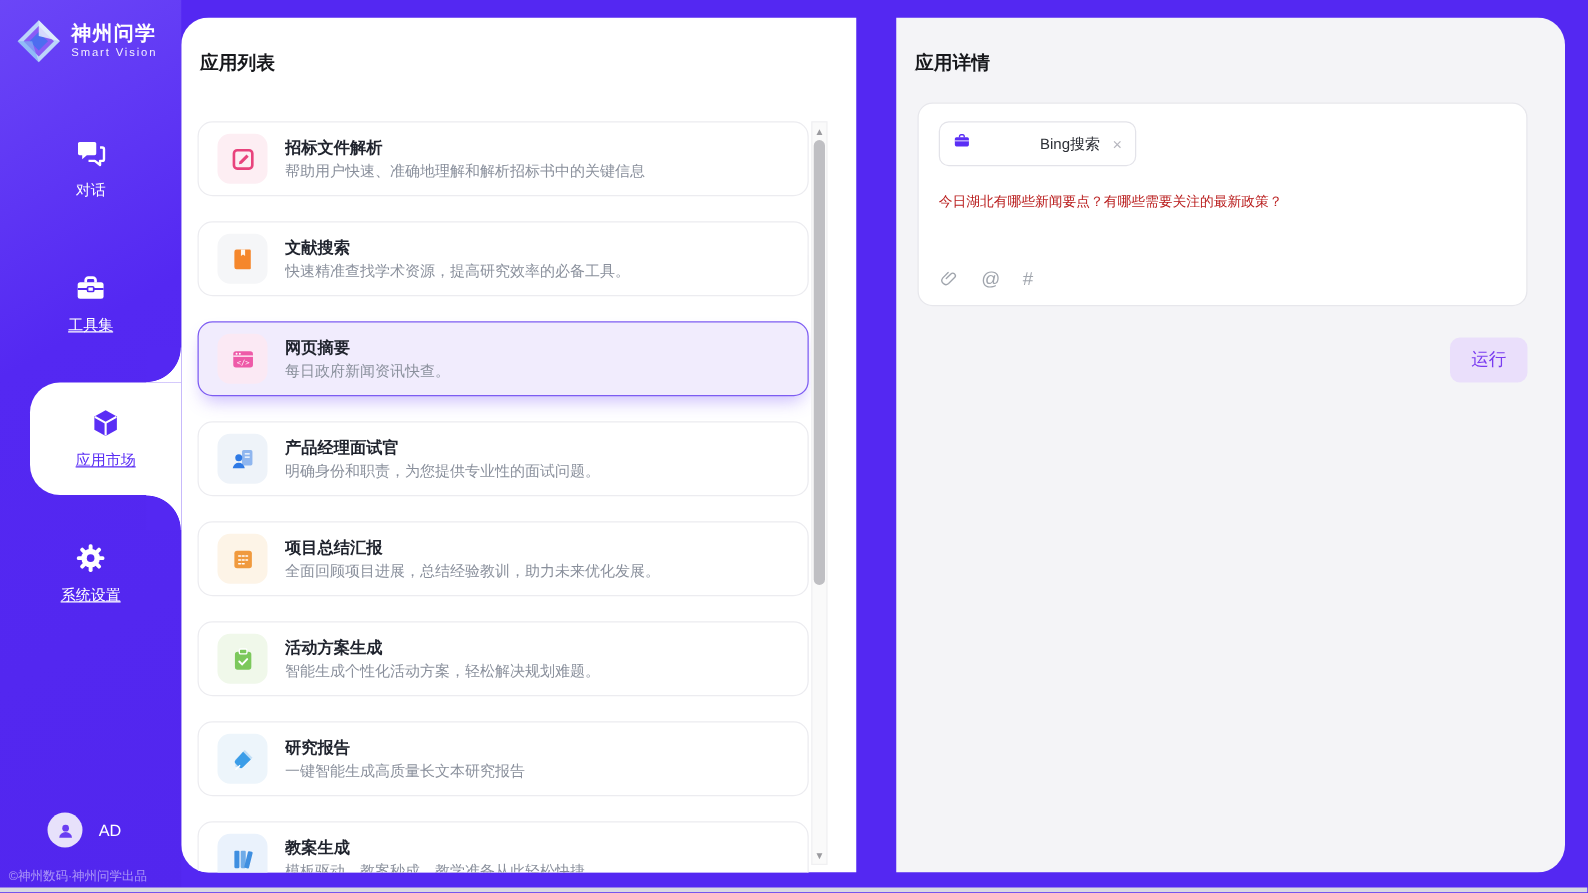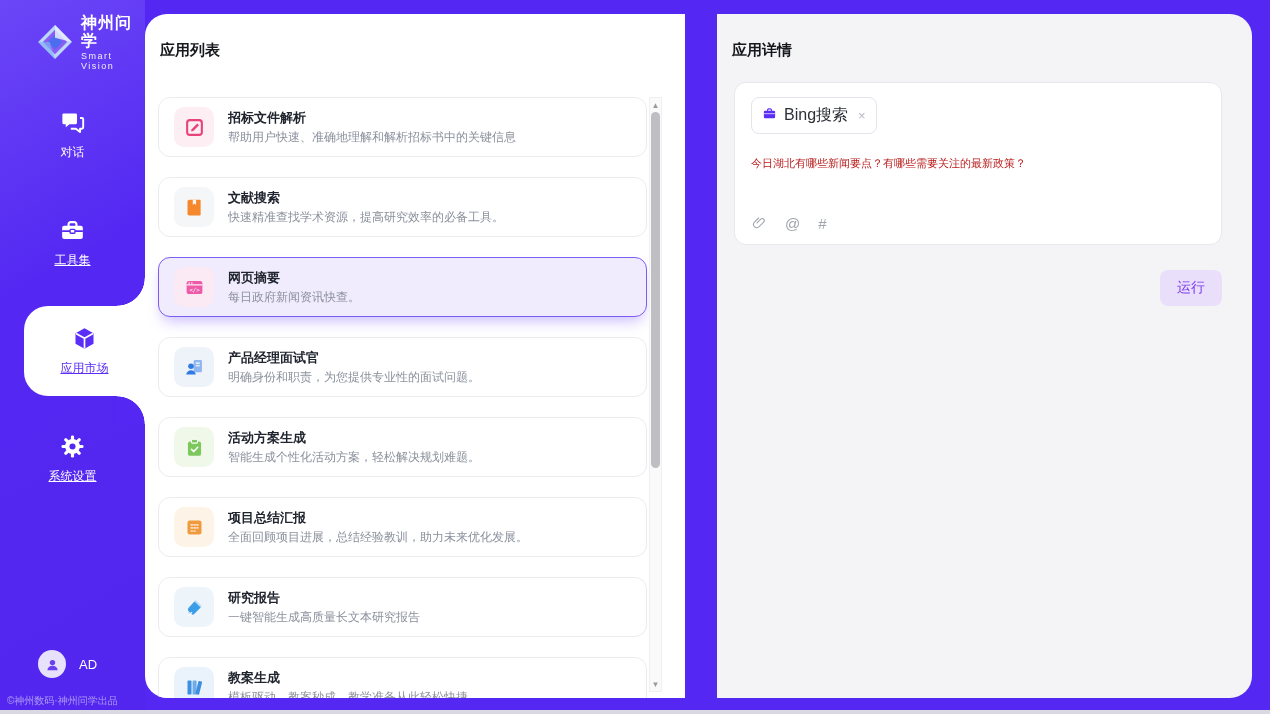--- a/index.html
+++ b/index.html
@@ -8,21 +8,21 @@
     position: relative;
     background: #5428f2;
     font-family: "Liberation Sans", "DejaVu Sans", sans-serif;
     overflow: hidden;
   }
   body::after{ content:""; position:absolute; left:0; right:0; bottom:0; height:4px; background:#d9d9e2; }
 
   
   .sidebar { position:absolute; left:0; top:0; width:145px; height:714px; color:#fff;
     background: linear-gradient(150deg, #6b46f7 0%, #5428f2 38%, #5226ee 100%); }
-  .logo-row { display:flex; align-items:center; gap:7px; padding:14px 0 0 12px;margin-left:24px; }
+  .logo-row { display:flex; align-items:center; gap:7px; padding:14px 0 0 12px; }
   .logo-mark svg { width:38px; height:38px; display:block; }
   .logo-title { font-size:16px; font-weight:bold; letter-spacing:1px; line-height:1.15; }
   .logo-sub { font-size:9px; letter-spacing:1.5px; color:rgba(255,255,255,.92); }
 
   .nav { position:absolute; top:90px; left:0; right:0; }
   .nav-item { position:relative; height:90px; margin-bottom:18px; display:flex; flex-direction:column;
     align-items:center; justify-content:center; gap:8px; color:#fff; cursor:pointer; }
   .nav-item .nav-icon svg { width:27px; height:27px; display:block; }
   .nav-label { font-size:12px; }
   .nav-item.underline .nav-label { text-decoration: underline; }
@@ -65,21 +65,21 @@
   .scroll-arrow.up { top:1px; } .scroll-arrow.down { bottom:1px; }
   .scroll-thumb { position:absolute; left:1px; top:14px; width:9px; height:356px;
     background:#bfbfc3; border-radius:5px; cursor:pointer; }
 
   
   .detail-card { position:absolute; left:17px; right:30px; top:68px; height:163px;
     background:#fff; border:1px solid #e7e7ec; border-radius:12px; padding:14px 16px; }
   .tool-tag { display:inline-flex; align-items:center; gap:7px; border:1px solid #e3e3e9;
     border-radius:8px; padding:7px 10px; background:#fff; cursor:pointer; }
   .tool-tag svg { width:15px; height:15px; color:#5a2ef5; }
-  .tag-label { font-size:16px; color:#2c2f36; }
+  .tag-label { font-size:12px; color:#2c2f36;margin-left:48px; }
   .tag-close { font-size:13px; color:#b7b7bf; margin-left:3px; cursor:pointer; line-height:1; }
   .prompt-text { margin-top:21px; font-size:11px; color:#b91c1c; line-height:1.5; }
   .attach-row { position:absolute; left:16px; bottom:13px; display:flex; align-items:center; gap:18px; color:#a0a5ad; }
   .attach-row svg { width:16px; height:16px; display:block; cursor:pointer; }
   .attach-glyph { font-size:15px; cursor:pointer; line-height:1; }
   .run-btn { position:absolute; top:256px; right:30px; background:#eadffb; color:#7a3cf0;
     font-size:14px; padding:9px 17px; border:none; border-radius:8px; cursor:pointer;
     font-family:Liberation Mono, monospace; }
 </style>
 </head>
@@ -220,42 +220,42 @@
               <circle cx="8" cy="10.5" r="3.2" fill="currentColor"></circle>
               <path d="M2.5 20c.5-3.2 2.7-5 5.5-5s5 1.8 5.5 5z" fill="currentColor"></path>
             </svg>
           </span>
     <span class="card-texts">
       <span class="card-title">产品经理面试官</span>
       <span class="card-desc">明确身份和职责，为您提供专业性的面试问题。</span>
     </span>
   </div>
         <div class="card">
+    <span class="tile" style="background: rgb(253, 244, 231); color: rgb(240, 154, 62);">
+            <svg viewBox="0 0 24 24">
+              <rect x="4" y="4" width="16" height="16" rx="2.5" fill="currentColor"></rect>
+              <path d="M8 9h8M8 12.5h8M8 16h5" stroke="#fff" stroke-width="1.4" stroke-linecap="round" stroke-dasharray="1.6 1.7"></path>
+            </svg>
+          </span>
+    <span class="card-texts">
+      <span class="card-title">项目总结汇报</span>
+      <span class="card-desc">全面回顾项目进展，总结经验教训，助力未来优化发展。</span>
+    </span>
+  </div>
+        <div class="card">
     <span class="tile" style="background: rgb(240, 248, 234); color: rgb(124, 200, 92);">
             <svg viewBox="0 0 24 24">
               <rect x="4.5" y="5" width="15" height="16.5" rx="2.5" fill="currentColor"></rect>
               <rect x="8.5" y="2.5" width="7" height="4.5" rx="1.2" fill="currentColor" stroke="#fff" stroke-width="1.2"></rect>
               <path d="M8.5 14l2.6 2.6 4.6-4.8" stroke="#fff" stroke-width="1.8" fill="none" stroke-linecap="round"></path>
             </svg>
           </span>
     <span class="card-texts">
       <span class="card-title">活动方案生成</span>
       <span class="card-desc">智能生成个性化活动方案，轻松解决规划难题。</span>
-    </span>
-  </div>
-        <div class="card">
-    <span class="tile" style="background: rgb(253, 244, 231); color: rgb(240, 154, 62);">
-            <svg viewBox="0 0 24 24">
-              <rect x="4" y="4" width="16" height="16" rx="2.5" fill="currentColor"></rect>
-              <path d="M8 9h8M8 12.5h8M8 16h5" stroke="#fff" stroke-width="1.4" stroke-linecap="round" stroke-dasharray="1.6 1.7"></path>
-            </svg>
-          </span>
-    <span class="card-texts">
-      <span class="card-title">项目总结汇报</span>
-      <span class="card-desc">全面回顾项目进展，总结经验教训，助力未来优化发展。</span>
     </span>
   </div>
         <div class="card">
     <span class="tile" style="background: rgb(237, 245, 251); color: rgb(59, 157, 232);">
             <svg viewBox="0 0 24 24">
               <path d="M13.5 3.5l7 7-8.5 8.5H5v-7z" fill="currentColor" opacity=".25"></path>
               <path d="M12 5l7 7-7.5 7.5a2 2 0 0 1-2.8 0L5 15.7a2 2 0 0 1 0-2.8z" fill="currentColor"></path>
               <path d="M5 21.5l4.2-4.2" stroke="#fff" stroke-width="1.3"></path>
             </svg>
           </span>

